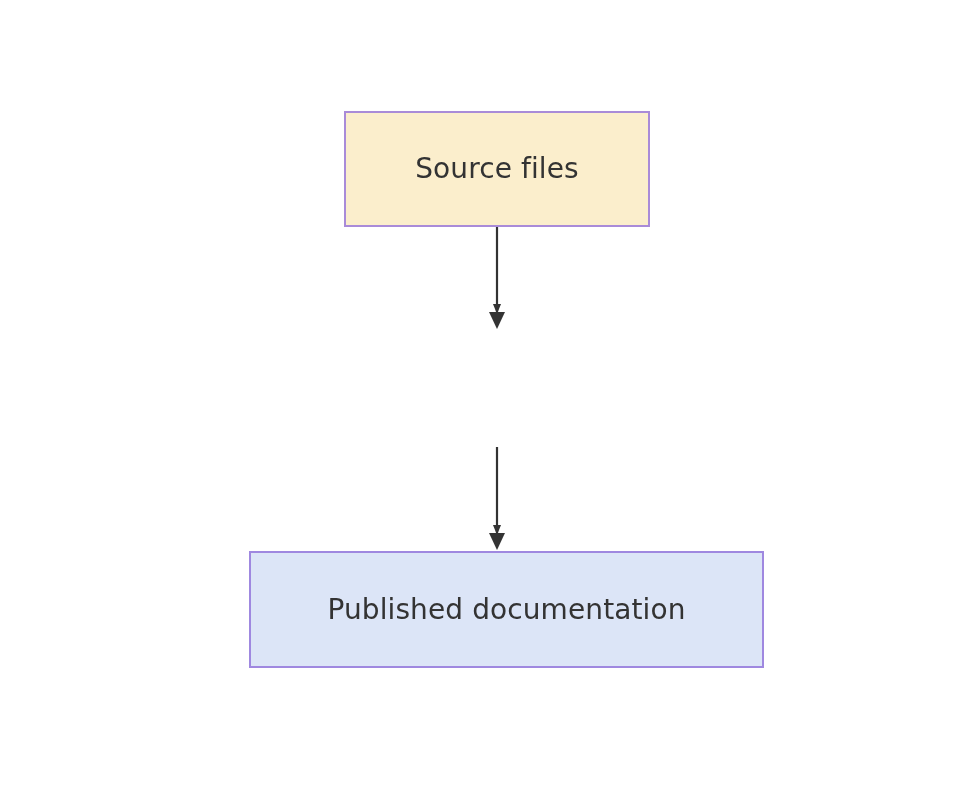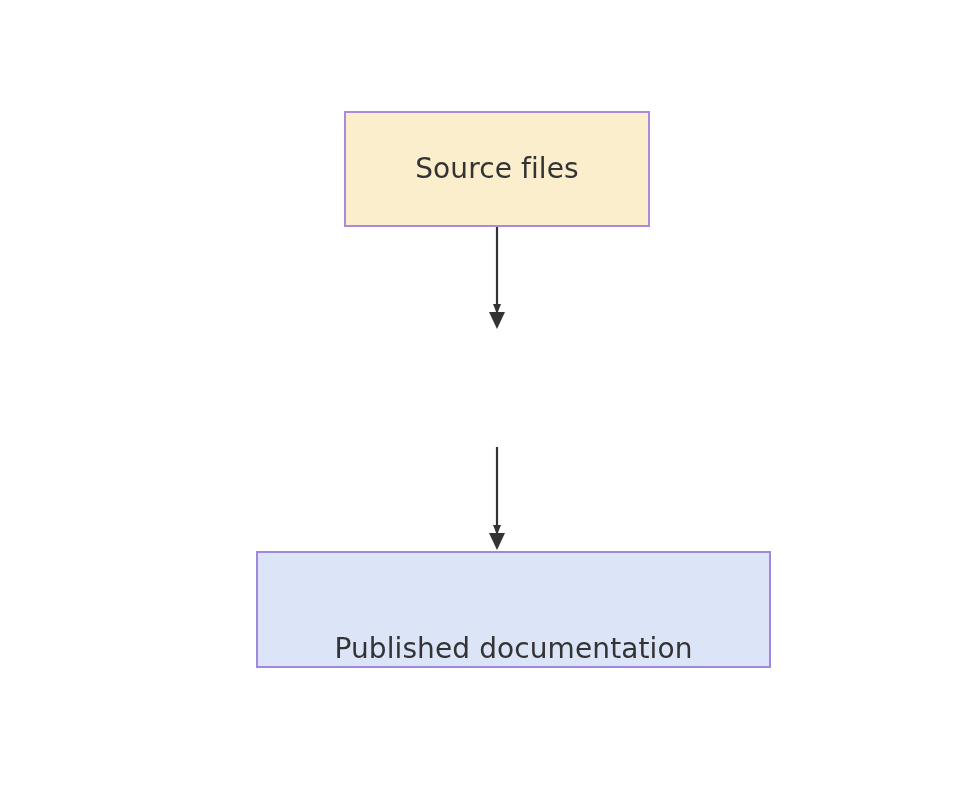--- a/index.html
+++ b/index.html
@@ -45,25 +45,24 @@
     width: 306px;
     height: 116px;
   }
   #node-openapi-documents {
     left: 280px;
     top: 330px;
     width: 433px;
     height: 117px;
   }
   #node-published-documentation {
-    left: 256px;
+    left: 249px;
     top: 551px;
     width: 515px;
     height: 117px;
-    align-items: flex-end;
   }
   .edge-layer {
     position: absolute;
     left: 0;
     top: 0;
     width: 980px;
     height: 794px;
     pointer-events: none;
   }
 </style>

